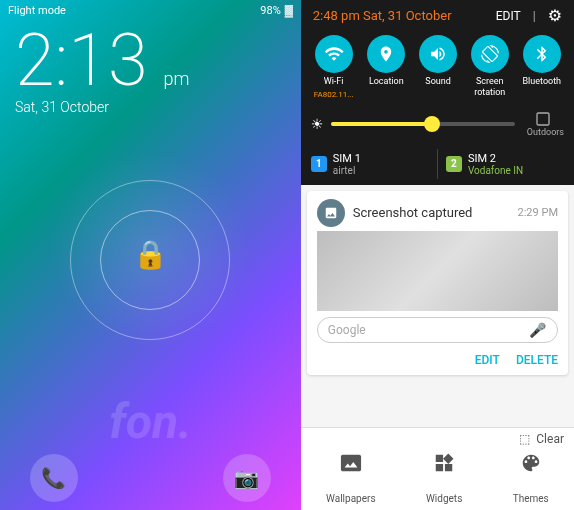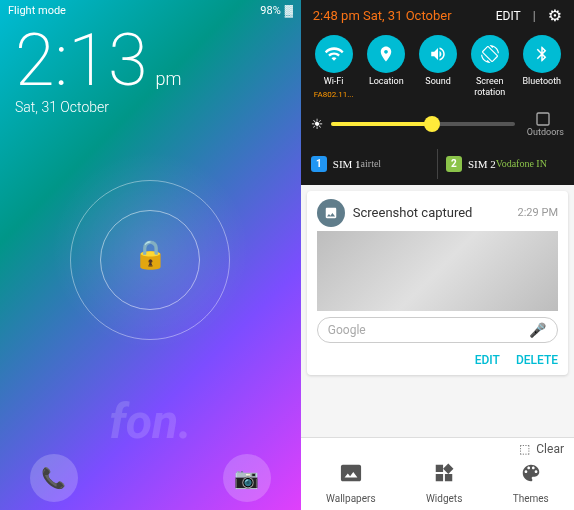--- a/index.html
+++ b/index.html
@@ -56,21 +56,21 @@
 
     .lock-time .hour {
       font-size: 72px;
       font-weight: 200;
       line-height: 1;
     }
 
     .lock-time .ampm {
       font-size: 18px;
       font-weight: 300;
-      margin-left: 8px;
+      margin-left: 16px;
     }
 
     .lock-time .date {
       font-size: 14px;
       font-weight: 300;
       margin-top: 2px;
     }
 
     .lock-circle-outer {
       position: absolute;
@@ -300,22 +300,21 @@
       font-size: 10px;
       font-weight: bold;
       color: white;
     }
 
     .sim-badge.sim1 { background: #2196f3; }
     .sim-badge.sim2 { background: #8bc34a; }
 
     .sim-info {
       display: flex;
-      flex-direction: row;
-      font-family: Liberation Serif, serif;
+      flex-direction: column;
     }
 
     .sim-name {
       color: white;
       font-size: 11px;
     }
 
     .sim-carrier {
       font-size: 10px;
     }
@@ -440,21 +439,21 @@
     .bottom-shortcuts {
       display: flex;
       justify-content: space-around;
       padding: 4px 0 6px;
     }
 
     .shortcut-item {
       display: flex;
       flex-direction: column;
       align-items: center;
-      gap: 4px;
+      gap: 14px;
       cursor: pointer;
       justify-content: flex-end;
     }
 
     .shortcut-icon {
       font-size: 20px;
       color: #555;
     }
 
     .shortcut-label {

